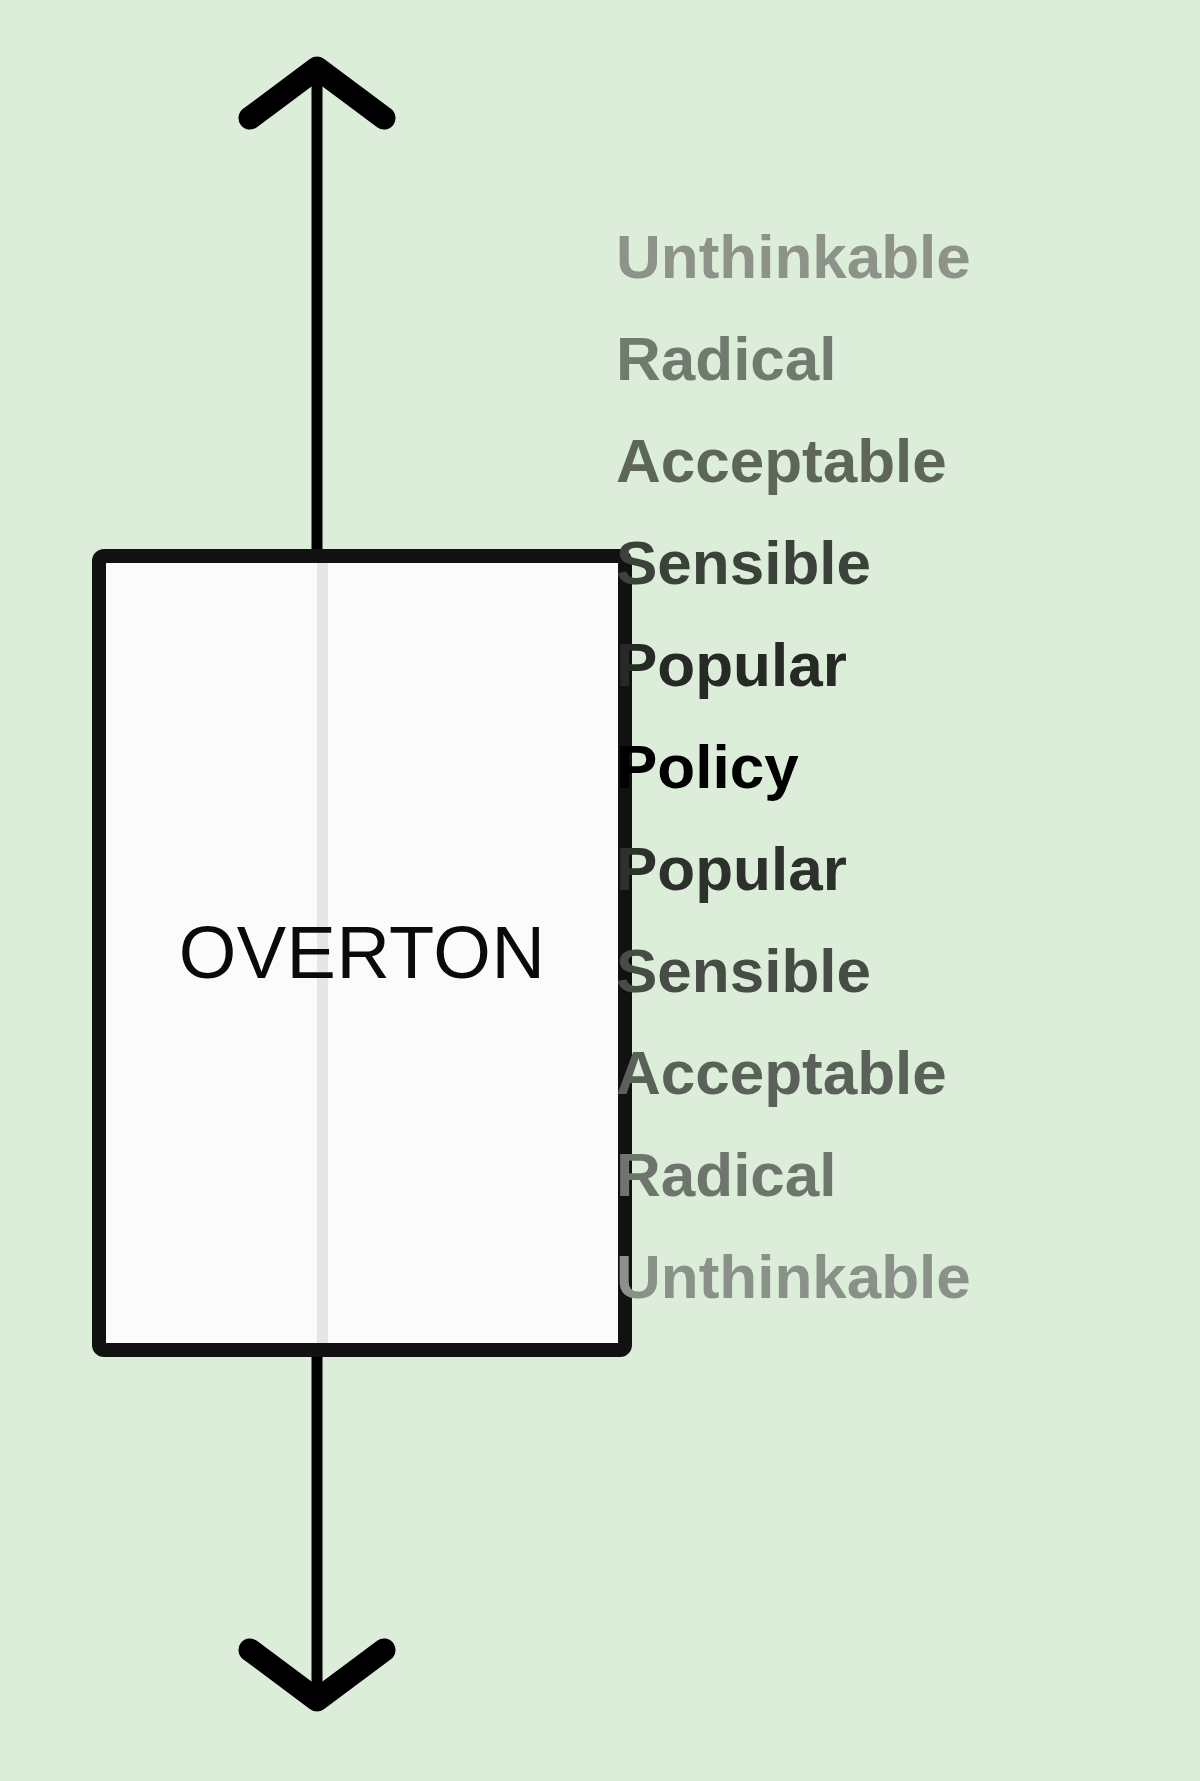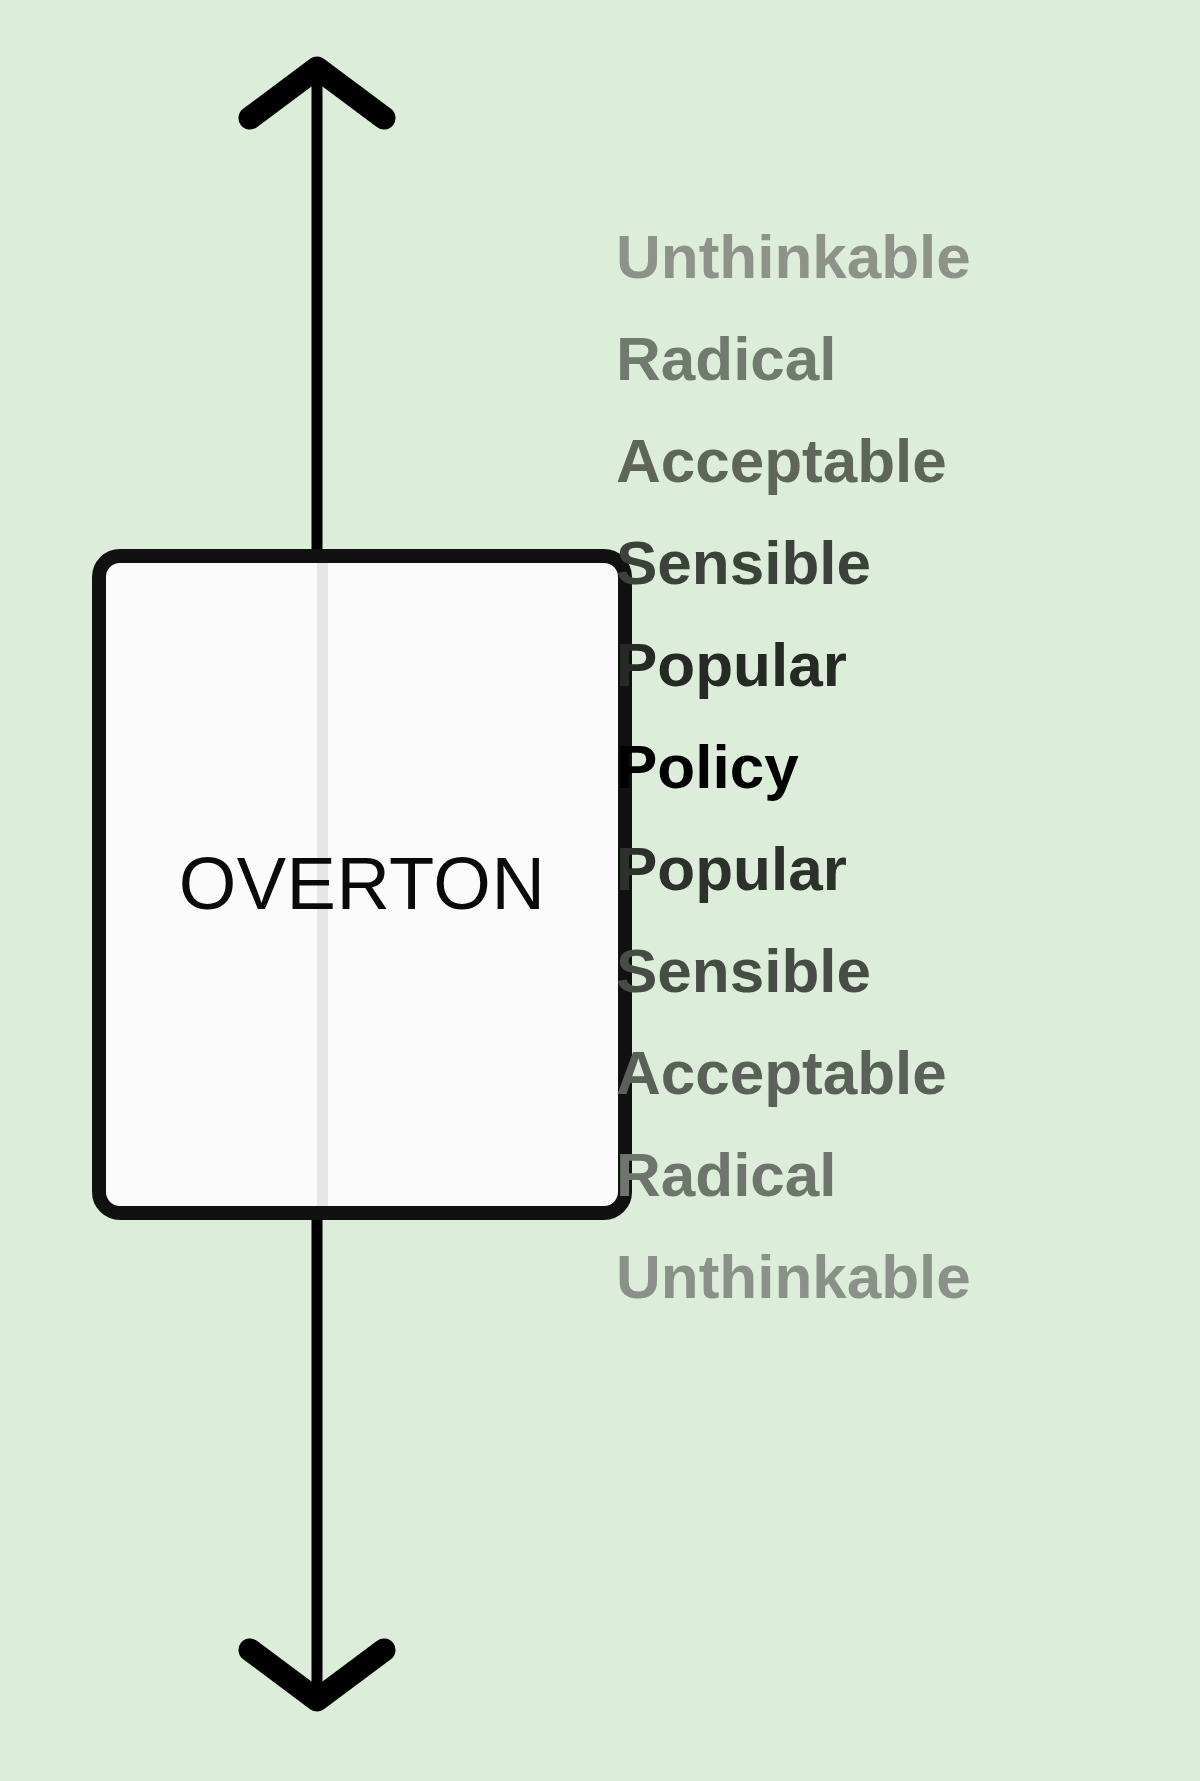--- a/index.html
+++ b/index.html
@@ -29,25 +29,25 @@
     width: 1200px;
     height: 1781px;
   }
 
   
   #overton-window-box {
     position: absolute;
     left: 92px;
     top: 549px;
     width: 540px;
-    height: 671px;
+    height: 808px;
     box-sizing: border-box;
     background: #fafbfa;
     border: 14px solid #111111;
-    border-radius: 28px;
+    border-radius: 12px;
     display: flex;
     flex-direction: column;
     align-items: center;
     justify-content: center;
     z-index: 3;
   }
 
   .window-line {
     font-family: "Liberation Sans", sans-serif;
     font-weight: 400;

